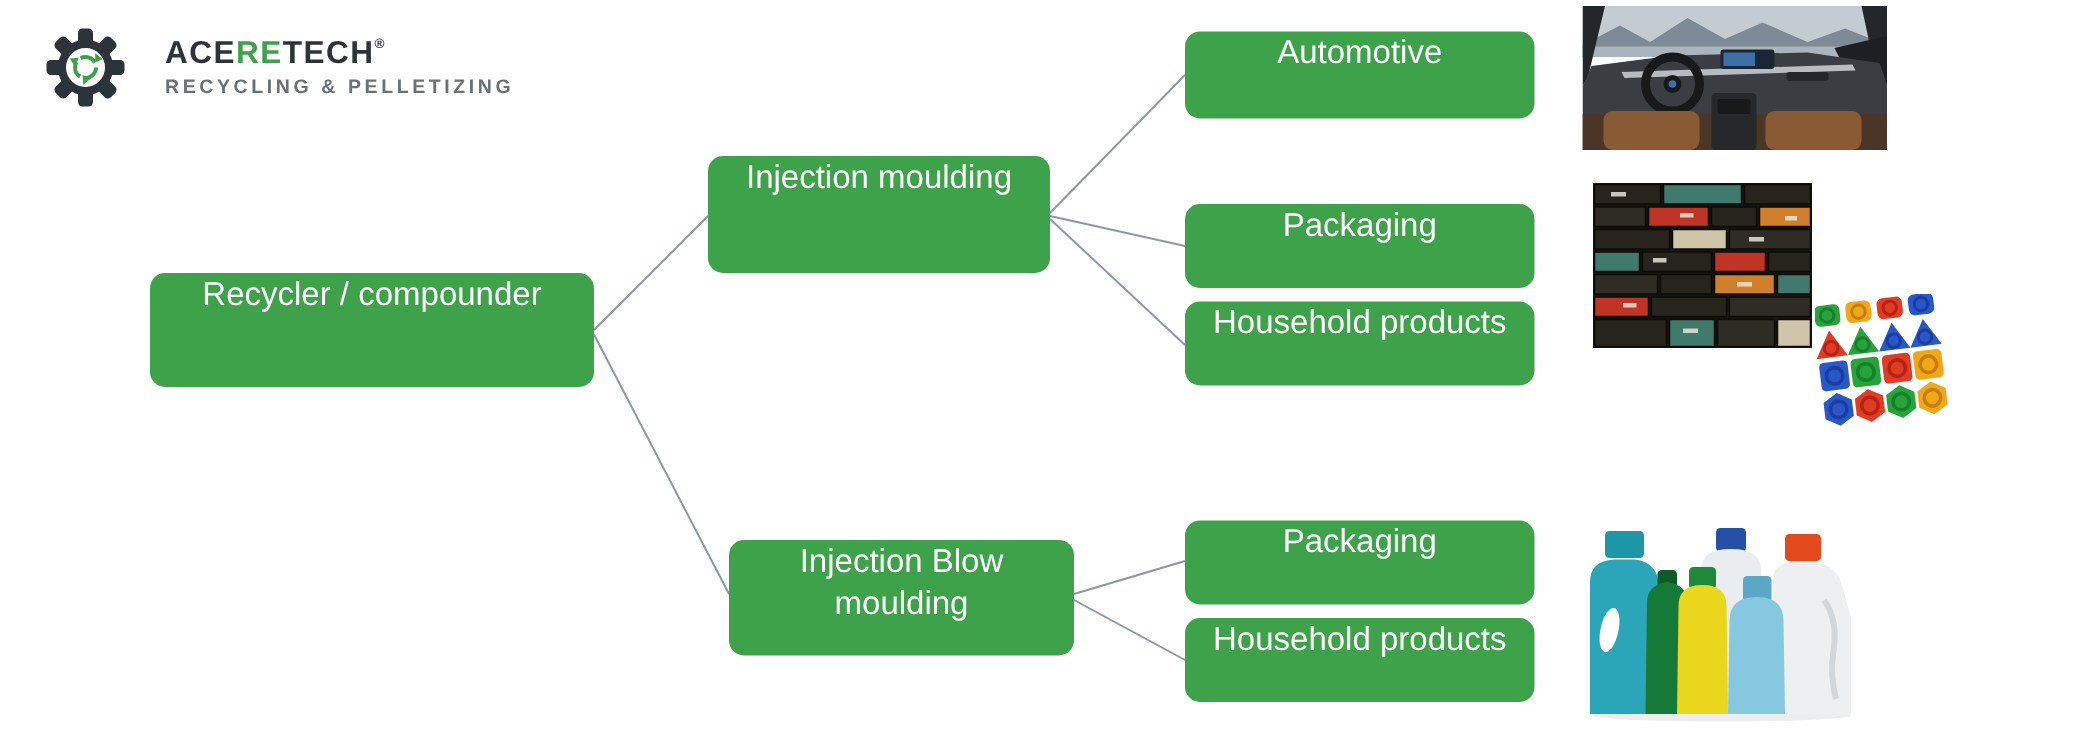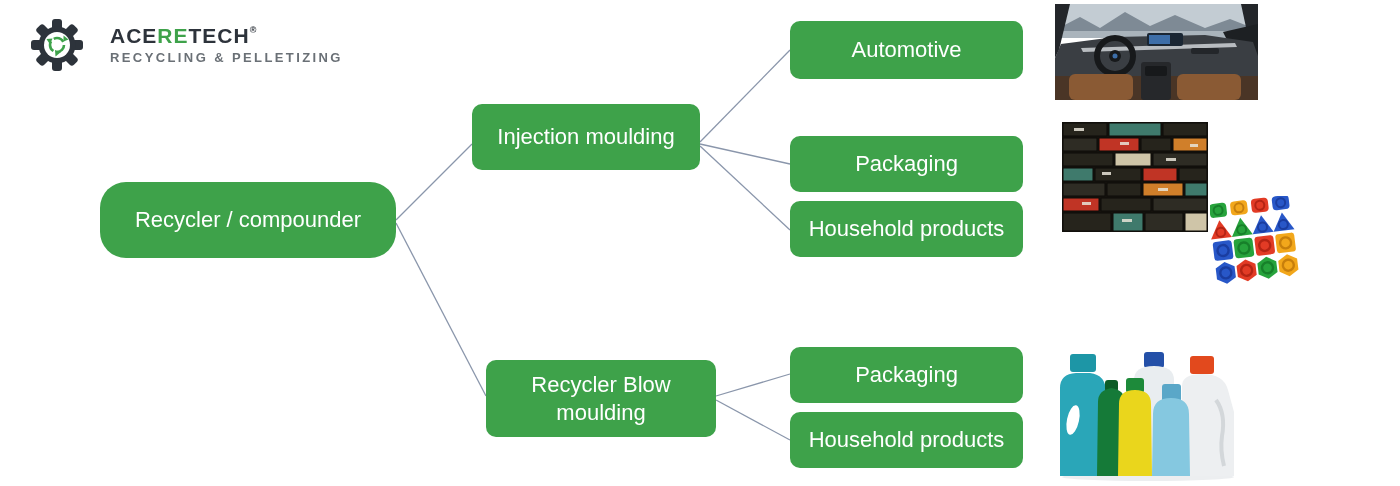--- a/index.html
+++ b/index.html
@@ -13,22 +13,22 @@
   .brand{font-size:21px;font-weight:800;letter-spacing:1px;color:var(--brand-dark,#2d333b);line-height:1;}
   .brand .green{color:var(--brand-green,#3ea24a);}
   .brand sup{font-size:9px;font-weight:700;vertical-align:10px;letter-spacing:0;}
   .tagline{margin-top:4px;font-size:13px;font-weight:700;letter-spacing:2.4px;color:var(--tagline-gray,#6a7076);}
   
   .wires{position:absolute;left:0;top:0;width:1400px;height:486px;pointer-events:none;}
   .wires line{stroke:var(--connector-line,#8a96ab);stroke-width:1.3;}
   
   .node{
     position:absolute;background:var(--node-green,#3ea24a);color:#fff;border-radius:10px;
-    display:flex;align-items:center;justify-content:center;text-align:center;
-    font-size:22px;line-height:1.25;padding:19px 10px;box-sizing:border-box;
+    display:flex;justify-content:center;text-align:center;
+    font-size:22px;line-height:1.25;padding:0 10px;box-sizing:border-box;
   }
   
   .photo{position:absolute;display:block;}
 </style>
 </head>
 <body>
 
 <div class="canvas">
 
   <div class="logo">
@@ -61,29 +61,29 @@
   <svg class="wires" aria-hidden="true">
     <line x1="396" y1="220" x2="472" y2="144"></line>
     <line x1="396" y1="223" x2="486" y2="396"></line>
     <line x1="700" y1="142" x2="790" y2="50"></line>
     <line x1="700" y1="144" x2="790" y2="164"></line>
     <line x1="700" y1="146" x2="790" y2="230"></line>
     <line x1="716" y1="396" x2="790" y2="374"></line>
     <line x1="716" y1="400" x2="790" y2="440"></line>
   </svg>
 
-  <div class="node" style="left:100px;top:182px;width:296px;height:76px;border-radius:26px;">
+  <div class="node" style="left:100px;top:182px;width:296px;height:76px;">
       <span>Recycler / compounder</span>
     </div>
 
-  <div class="node" style="left:472px;top:104px;width:228px;height:66px;">
+  <div class="node" style="left:472px;top:104px;width:228px;height:78px;">
       <span>Injection moulding</span>
     </div>
   <div class="node" style="left:486px;top:360px;width:230px;height:77px;">
-      <span>Recycler Blow moulding</span>
+      <span>Injection Blow moulding</span>
     </div>
 
   <div class="node" style="left:790px;top:21px;width:233px;height:58px;">
       <span>Automotive</span>
     </div>
   <div class="node" style="left:790px;top:136px;width:233px;height:56px;">
       <span>Packaging</span>
     </div>
   <div class="node" style="left:790px;top:201px;width:233px;height:56px;">
       <span>Household products</span>

